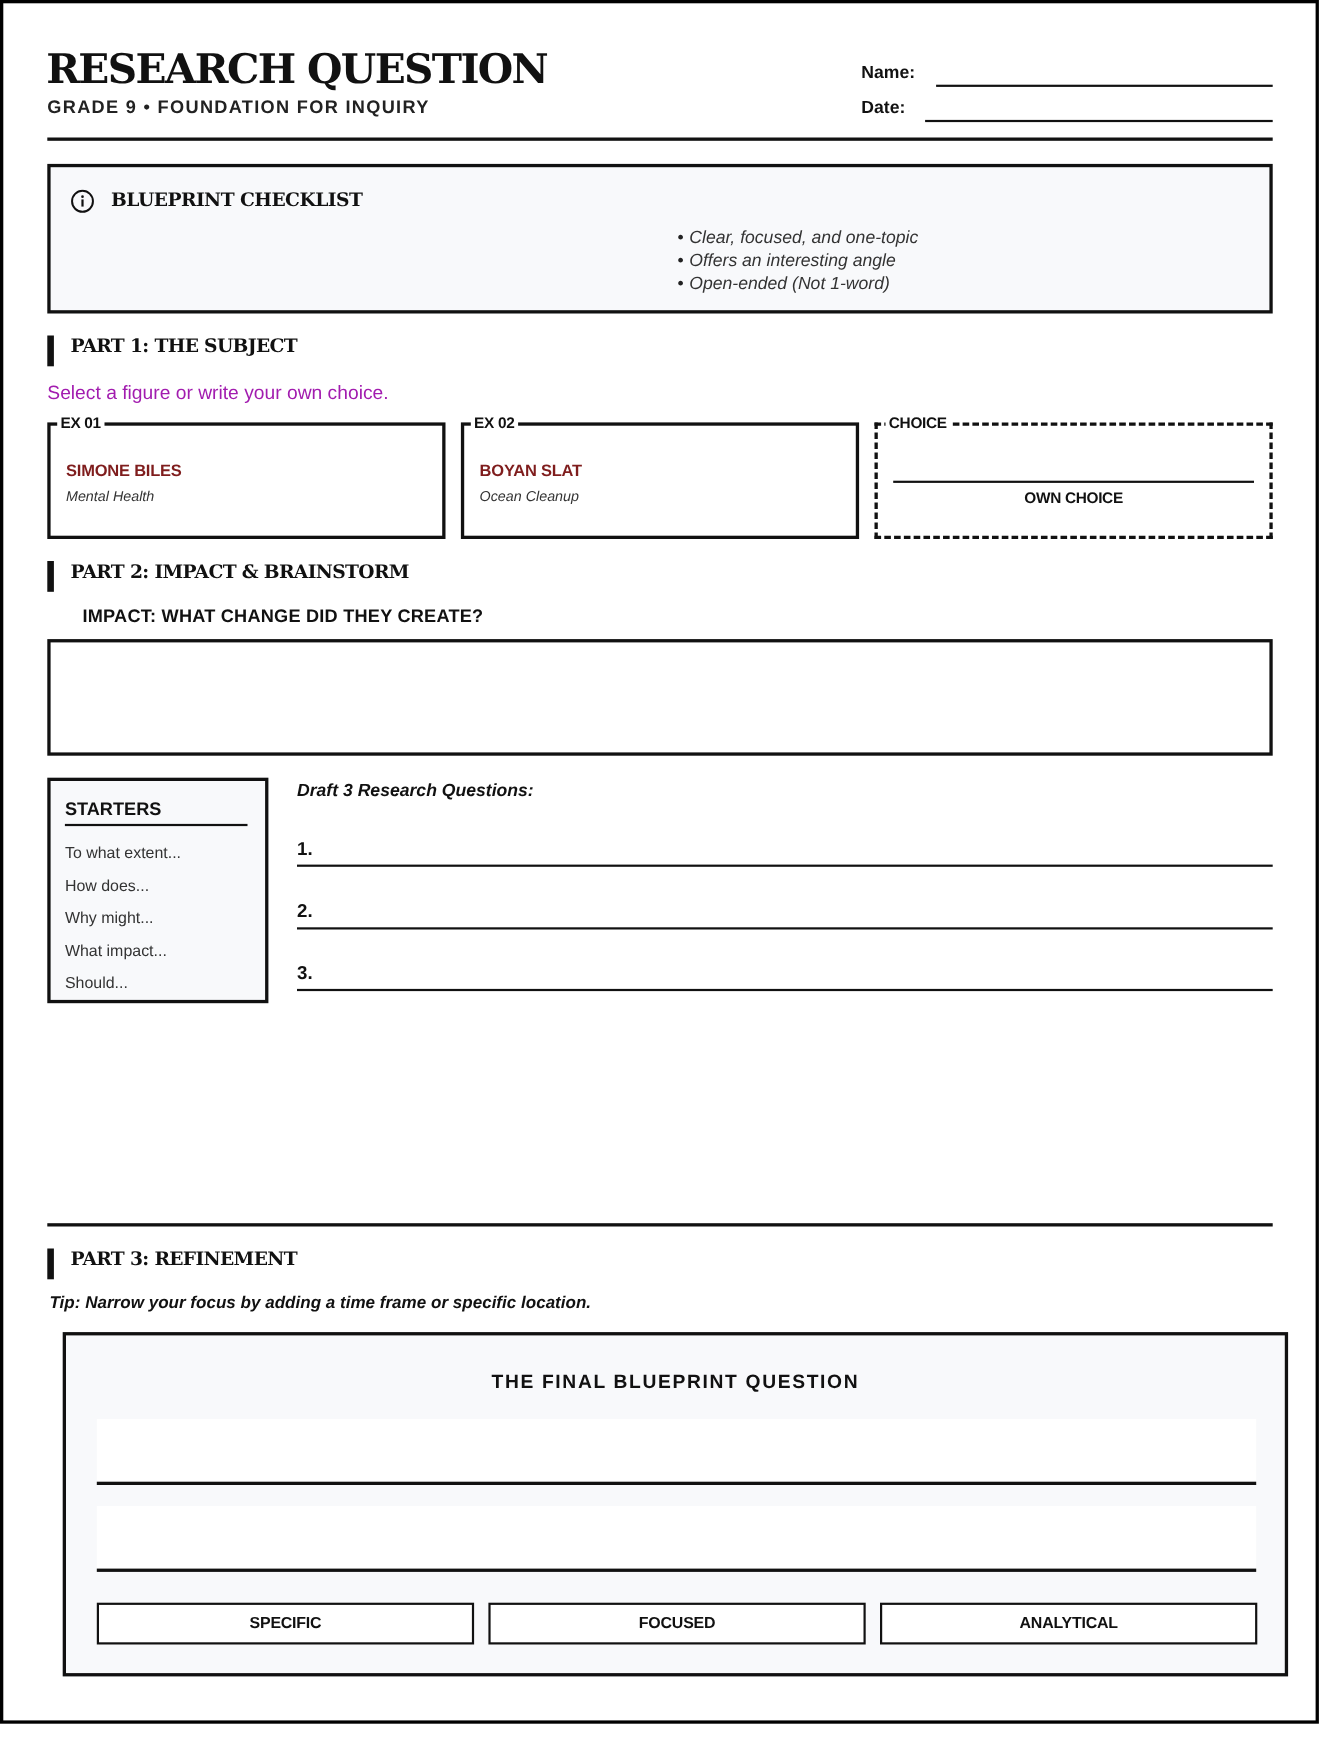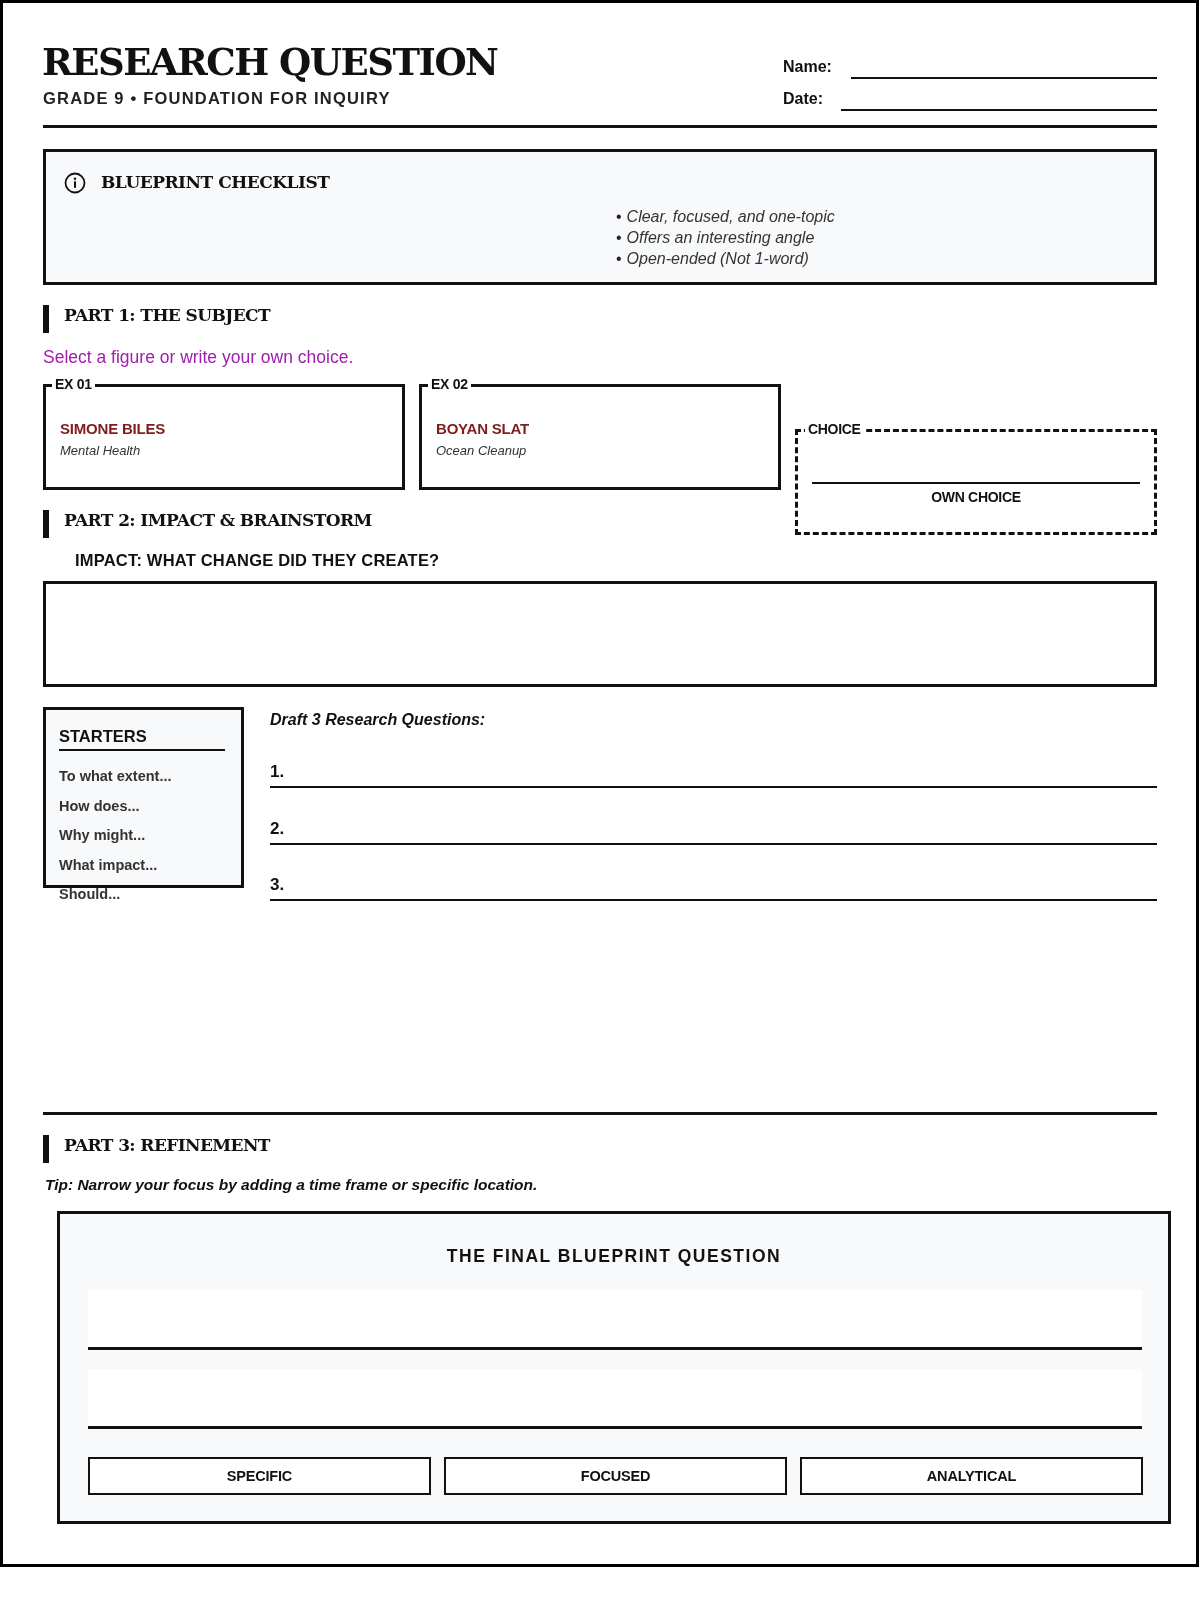--- a/index.html
+++ b/index.html
@@ -80,27 +80,27 @@
     .choice-label {
       position: absolute; left: 0; right: 0; top: 57px; text-align: center;
       font-weight: 700; font-size: 14px; color: #111; letter-spacing: -0.3px;
     }
 
     .impact-label { left: 43px; top: 551px; font-weight: 700; font-size: 16.5px; color: #111; letter-spacing: 0.2px; margin-left: 32px; }
     .impact-box { left: 43px; top: 581px; width: 1114px; height: 106px; border: 3px solid #111; background: #fff; }
 
     
     .starters {
-      left: 43px; top: 707px; width: 201px; height: 181px; border: 3px solid #111; background: #f8f9fb;
+      left: 43px; top: 707px; width: 201px; height: 205px; border: 3px solid #111; background: #f8f9fb;
     }
     .starters-title {
       position: absolute; left: 13px; top: 17px; width: 166px;
       font-weight: 700; font-size: 16.5px; color: #111; padding-bottom: 3px; border-bottom: 2px solid #111;
     }
-    .starter-list { position: absolute; left: 13px; top: 52px; font-weight: bold; }
+    .starter-list { position: absolute; left: 13px; top: 52px; }
     .starter { font-size: 14.5px; color: #333; line-height: 29.5px; }
 
     .draft-label { left: 270px; top: 711px; font-weight: 700; font-style: italic; font-size: 16px; color: #111; }
     .q-row { left: 270px; width: 887px; height: 30px; border-bottom: 2px solid #111; }
     .q-num { position: absolute; left: 0; bottom: 4px; font-weight: 700; font-size: 17px; color: #111; }
 
     .rule-mid { left: 43px; top: 1112px; width: 1114px; height: 3px; background: #111; }
 
     .tip { left: 45px; top: 1176px; font-weight: 700; font-style: italic; font-size: 15.5px; color: #111; }
 
@@ -160,21 +160,21 @@
 <div class="abs card" style="left:43px;">
   <div class="card-tag">EX 01</div>
   <div class="card-name">SIMONE BILES</div>
   <div class="card-sub">Mental Health</div>
 </div>
 <div class="abs card" style="left:419px;">
   <div class="card-tag">EX 02</div>
   <div class="card-name">BOYAN SLAT</div>
   <div class="card-sub">Ocean Cleanup</div>
 </div>
-<div class="abs card dashed" style="left:795px;margin-top:45px;">
+<div class="abs card dashed" style="left:795px;">
   <div class="card-tag" style="left:7px;">CHOICE</div>
   <div class="choice-line"></div>
   <div class="choice-label">OWN CHOICE</div>
 </div>
 
 <div class="abs section-head" style="top:510px;">
   <div class="section-bar"></div>
   <div class="section-title">PART 2: IMPACT &amp; BRAINSTORM</div>
 </div>
 <div class="abs impact-label">IMPACT: WHAT CHANGE DID THEY CREATE?</div>

